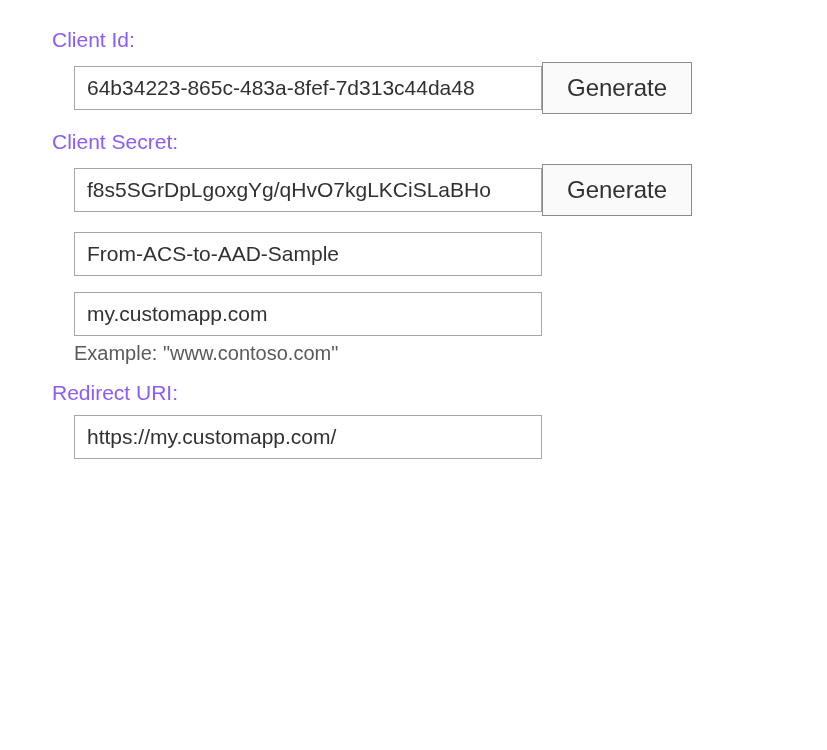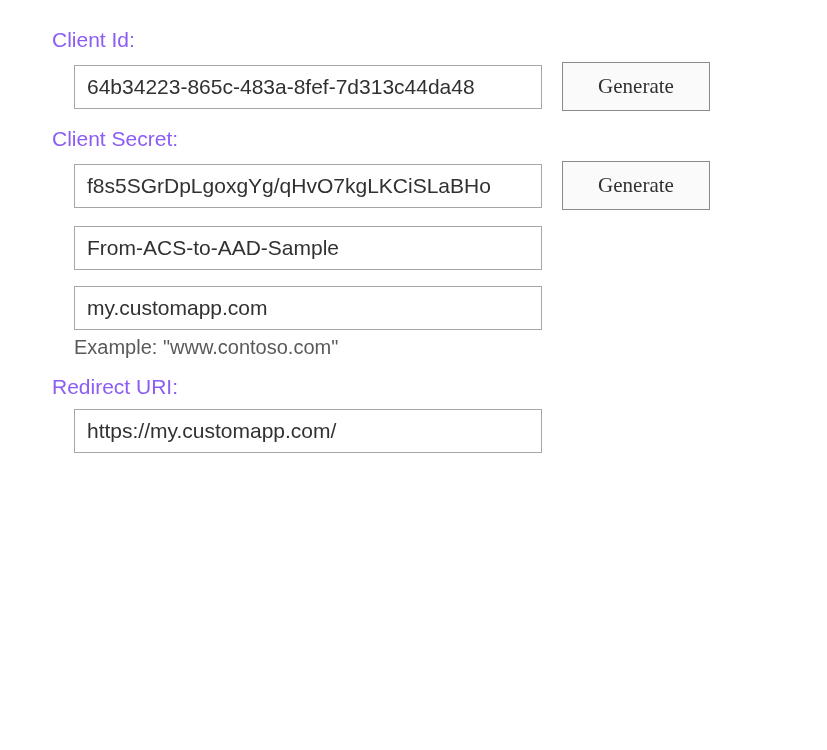--- a/index.html
+++ b/index.html
@@ -21,37 +21,36 @@
     .form-label {
       display: block;
       font-size: 21px;
       color: #8b5cf6;
       font-weight: 400;
       margin-bottom: 10px;
     }
     .input-row {
       display: flex;
       align-items: center;
-      gap: 20px;
       padding-left: 22px;
     }
     .text-input {
       border: 1px solid #a6a6a6;
       font-size: 21px;
       font-family: inherit;
       padding: 9px 12px;
       width: 468px;
       color: #323130;
       background: #ffffff;
     }
     .btn-generate {
       border: 1px solid #8a8a8a;
       background: #fafafa;
-      font-size: 21px;
-      font-family: Liberation Serif, serif;
+      font-size: 24px;
+      font-family: Liberation Sans, sans-serif;
       color: #323130;
       padding: 11px 24px;
       cursor: pointer;
       min-width: 148px;
     }
     .example-text {
       font-size: 20px;
       color: #5a5a5a;
       margin-top: 6px;
       padding-left: 22px;

